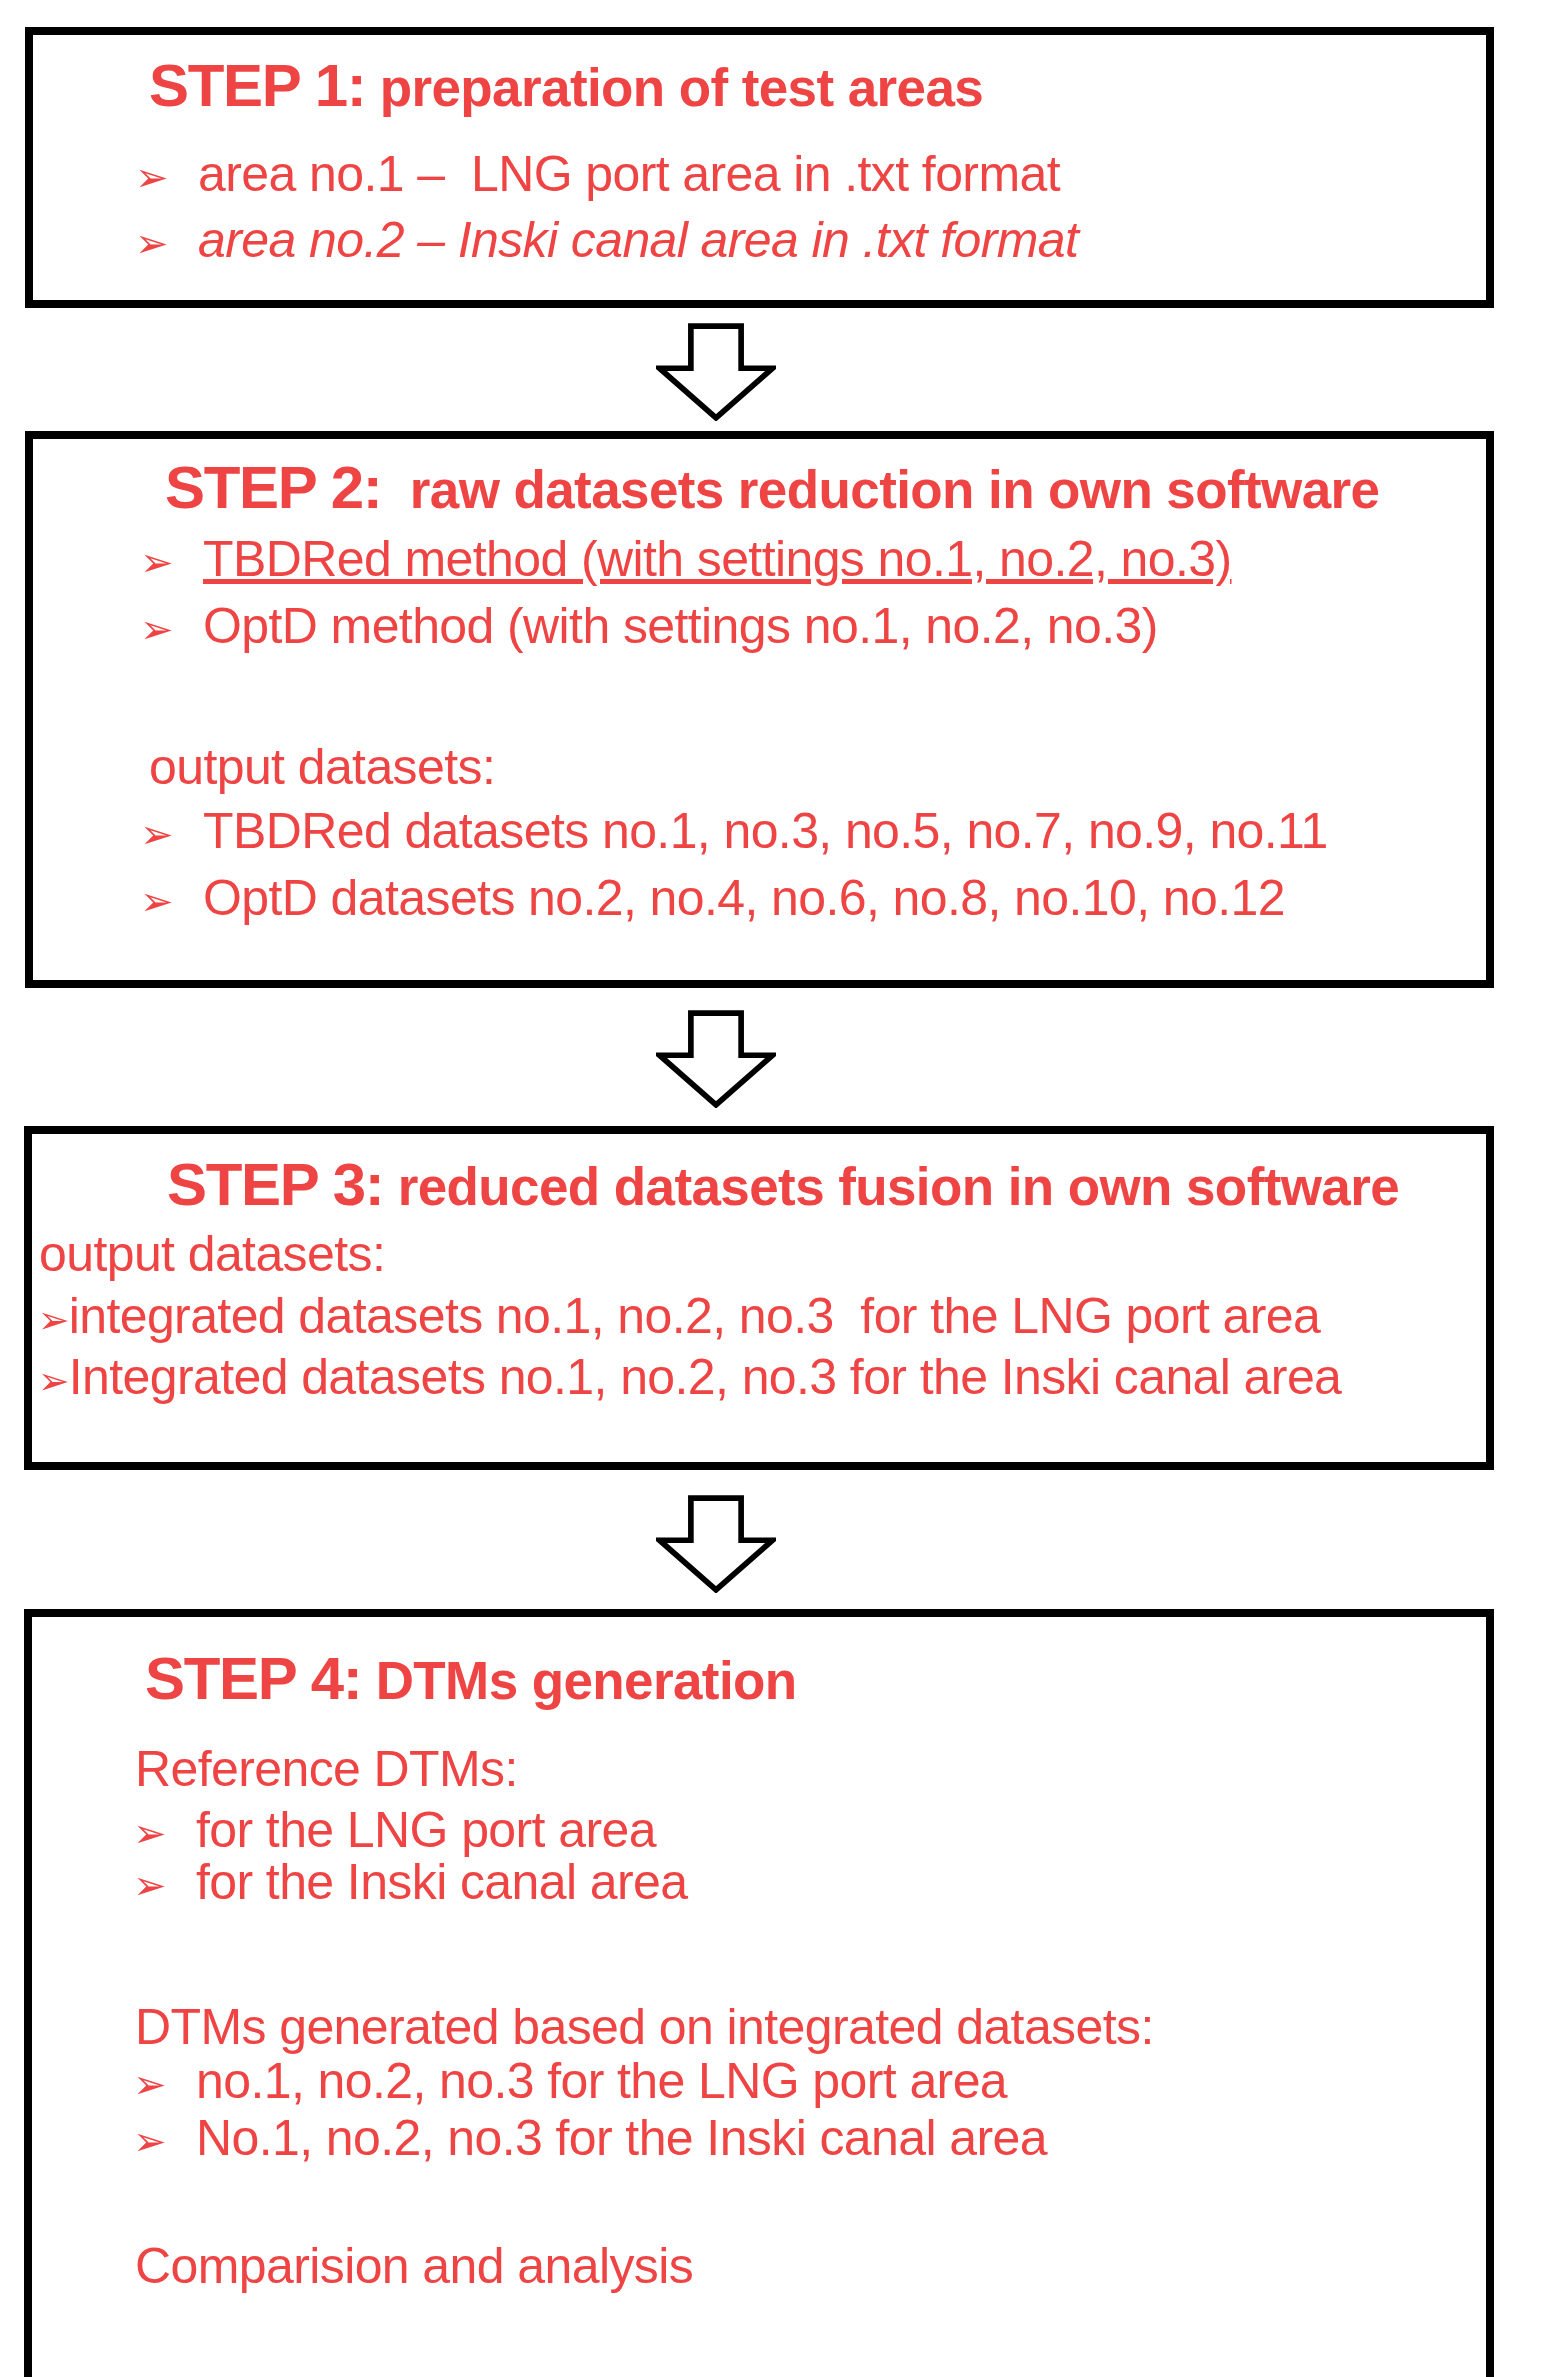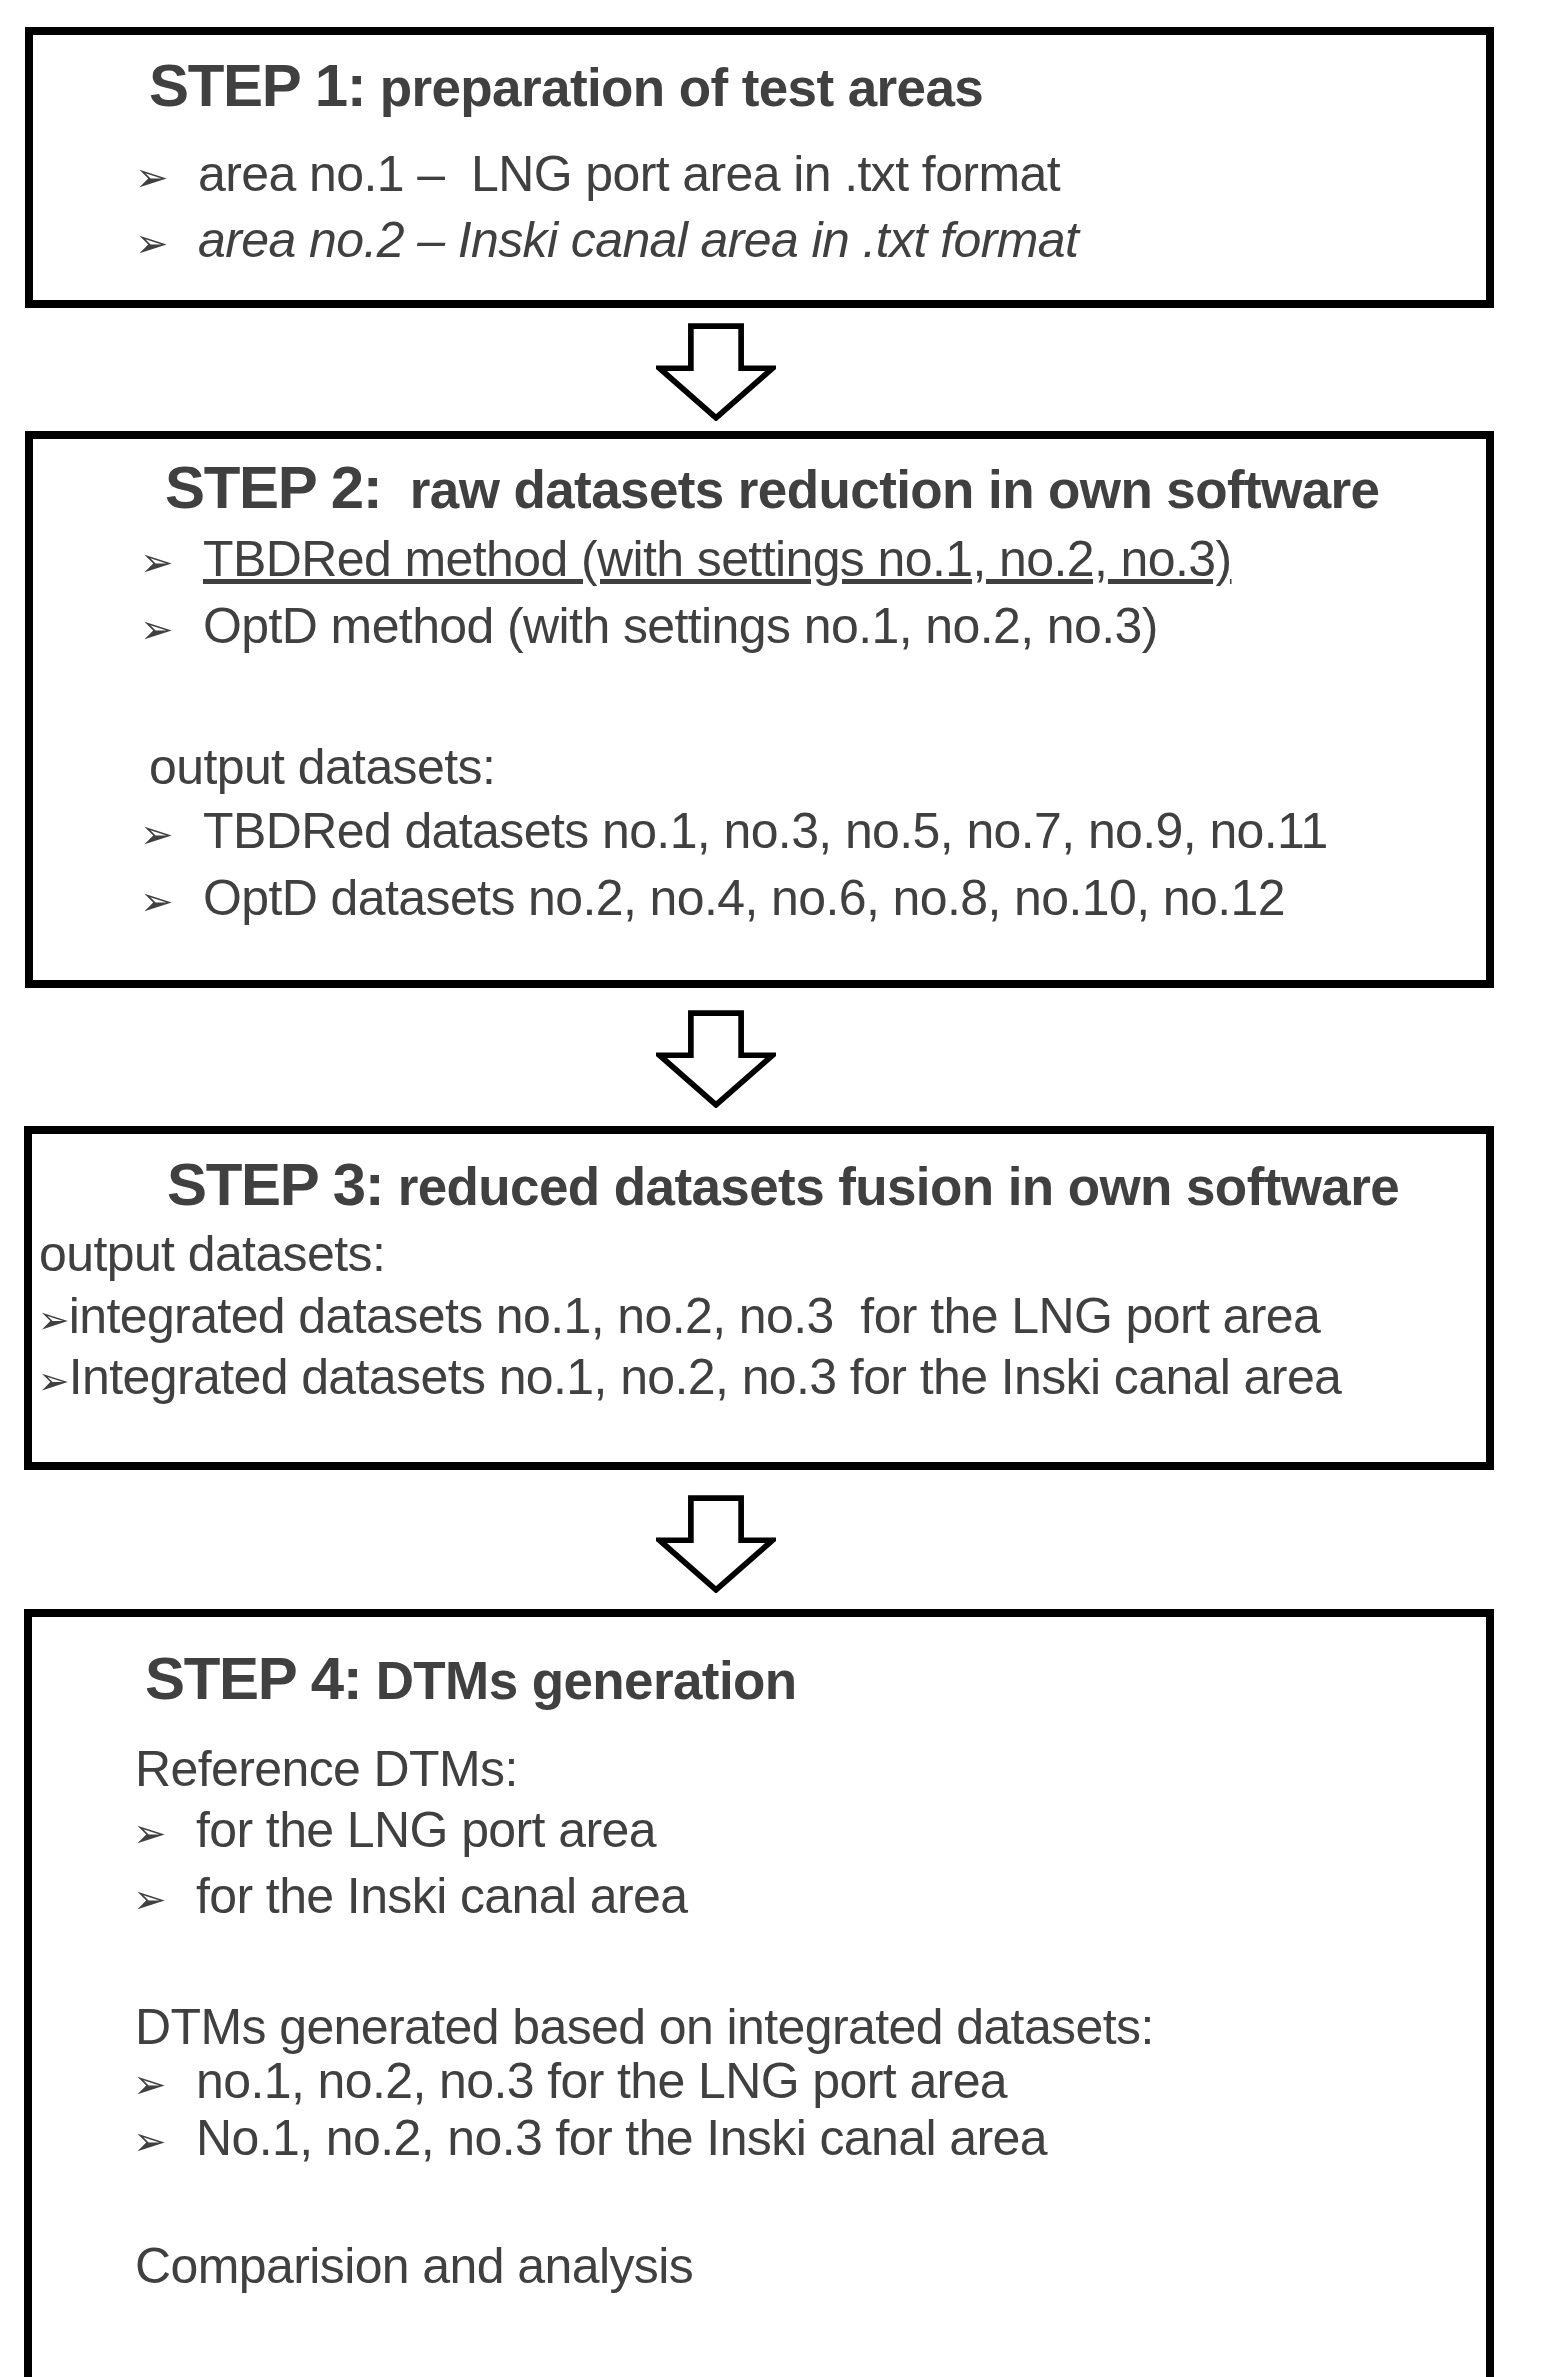--- a/index.html
+++ b/index.html
@@ -16,21 +16,21 @@
     border:8.2px solid #000000;
     background:#ffffff;
     box-sizing:border-box;
   }
   .line{
     position:absolute;
     font-size:50px;
     line-height:1.1;
     letter-spacing:-0.6px;
     white-space:pre;
-    color:#404040;
+    color:#ef4444;
   }
   .title-line .step{
     font-weight:bold;
     font-size:60px;
     letter-spacing:-1.3px;
   }
   .title-line .rest{
     font-weight:bold;
     font-size:53px;
     letter-spacing:-0.6px;
@@ -94,21 +94,21 @@
   </div>
 
   <svg class="flow-arrow" id="arrow3" viewBox="0 0 190 156">
     <polygon points="55,5 135,5 135,72 185,72 95,151 5,72 55,72" fill="#ffffff" stroke="#000000" stroke-width="9" stroke-linejoin="miter"></polygon>
   </svg>
 
   <div class="box" id="box4">
     <div class="line title-line" style="left:113px;top:29px;"><span class="step">STEP 4:</span><span class="rest"> DTMs generation</span></div>
     <div class="line" style="left:101px;top:186px;"><span class="marker">➢</span><span>for the LNG port area</span></div>
     <div class="line" style="left:103px;top:125px;"><span>Reference DTMs:</span></div>
-    <div class="line" style="left:101px;top:252px;"><span class="marker">➢</span><span>for the Inski canal area</span></div>
+    <div class="line" style="left:101px;top:238px;"><span class="marker">➢</span><span>for the Inski canal area</span></div>
     <div class="line" style="left:103px;top:383px;"><span>DTMs generated based on integrated datasets:</span></div>
     <div class="line" style="left:101px;top:437px;"><span class="marker">➢</span><span>no.1, no.2, no.3 for the LNG port area</span></div>
     <div class="line" style="left:101px;top:494px;"><span class="marker">➢</span><span>No.1, no.2, no.3 for the Inski canal area</span></div>
     <div class="line" style="left:103px;top:622px;"><span>Comparision and analysis</span></div>
   </div>
 
 </div>
 
 
 </body></html>

